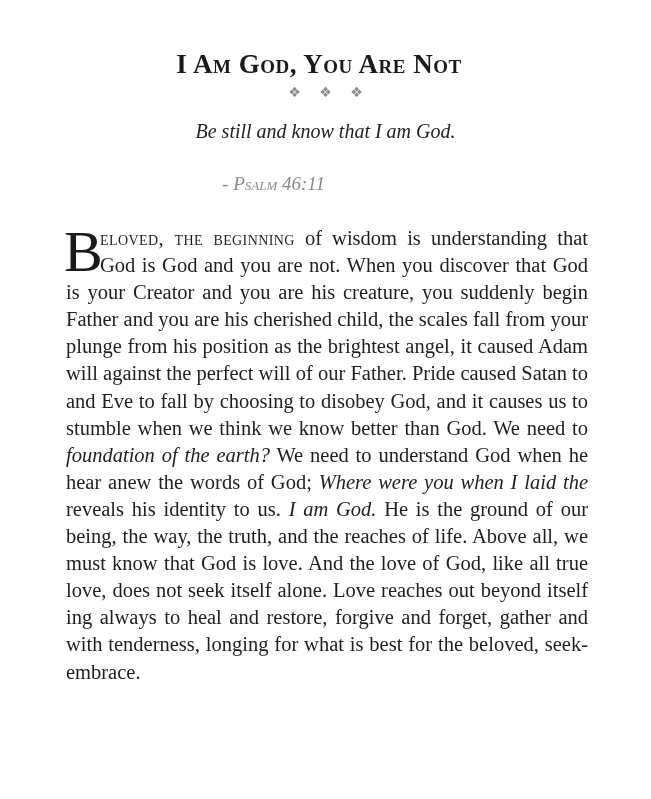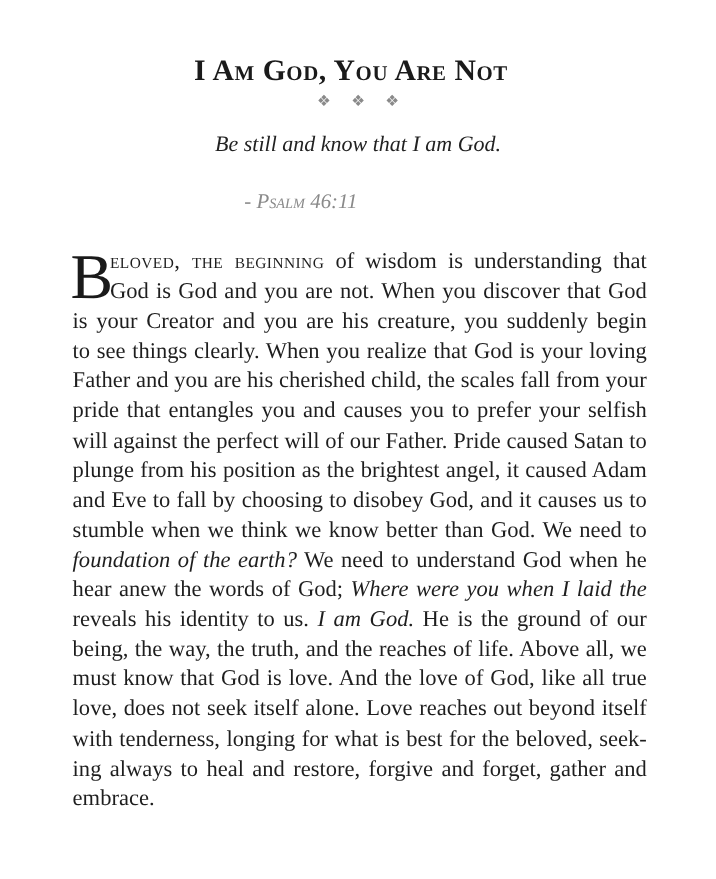--- a/index.html
+++ b/index.html
@@ -130,31 +130,29 @@
   <div class="citation">
     <span>- </span><span class="sc">Psalm</span><span> 46:11</span>
   </div>
 
   <div class="body-text">
     <span class="dropcap">B</span>
 
     <span class="line indented"><span class="smallcaps">eloved, the beginning</span><span> of wisdom is understanding that</span></span>
     <span class="line indented">God is God and you are not. When you discover that God</span>
     <span class="line">is your Creator and you are his creature, you suddenly begin</span>
-    <span class="line">to see things clearly. When you realize that God is your loving</span>
     <span class="line">Father and you are his cherished child, the scales fall from your</span>
-    <span class="line">pride that entangles you and causes you to prefer your selfish</span>
+    <span class="line">plunge from his position as the brightest angel, it caused Adam</span>
     <span class="line">will against the perfect will of our Father. Pride caused Satan to</span>
-    <span class="line">plunge from his position as the brightest angel, it caused Adam</span>
     <span class="line">and Eve to fall by choosing to disobey God, and it causes us to</span>
     <span class="line">stumble when we think we know better than God. We need to</span>
     <span class="line"><em>foundation of the earth?</em><span>  We need to understand God when he</span></span>
     <span class="line"><span>hear anew the words of God; </span><em>Where were you when I laid the</em></span>
     <span class="line"><span>reveals his identity to us. </span><em>I am God.</em><span> He is the ground of our</span></span>
     <span class="line">being, the way, the truth, and the reaches of life. Above all, we</span>
     <span class="line">must know that God is love. And the love of God, like all true</span>
     <span class="line">love, does not seek itself alone. Love reaches out beyond itself</span>
+    <span class="line">ing always to heal and restore, forgive and forget, gather and</span>
     <span class="line">with tenderness, longing for what is best for the beloved, seek-</span>
-    <span class="line">ing always to heal and restore, forgive and forget, gather and</span>
     <span class="line last">embrace.</span>
   </div>
 
 </div>
 
 </body></html>

